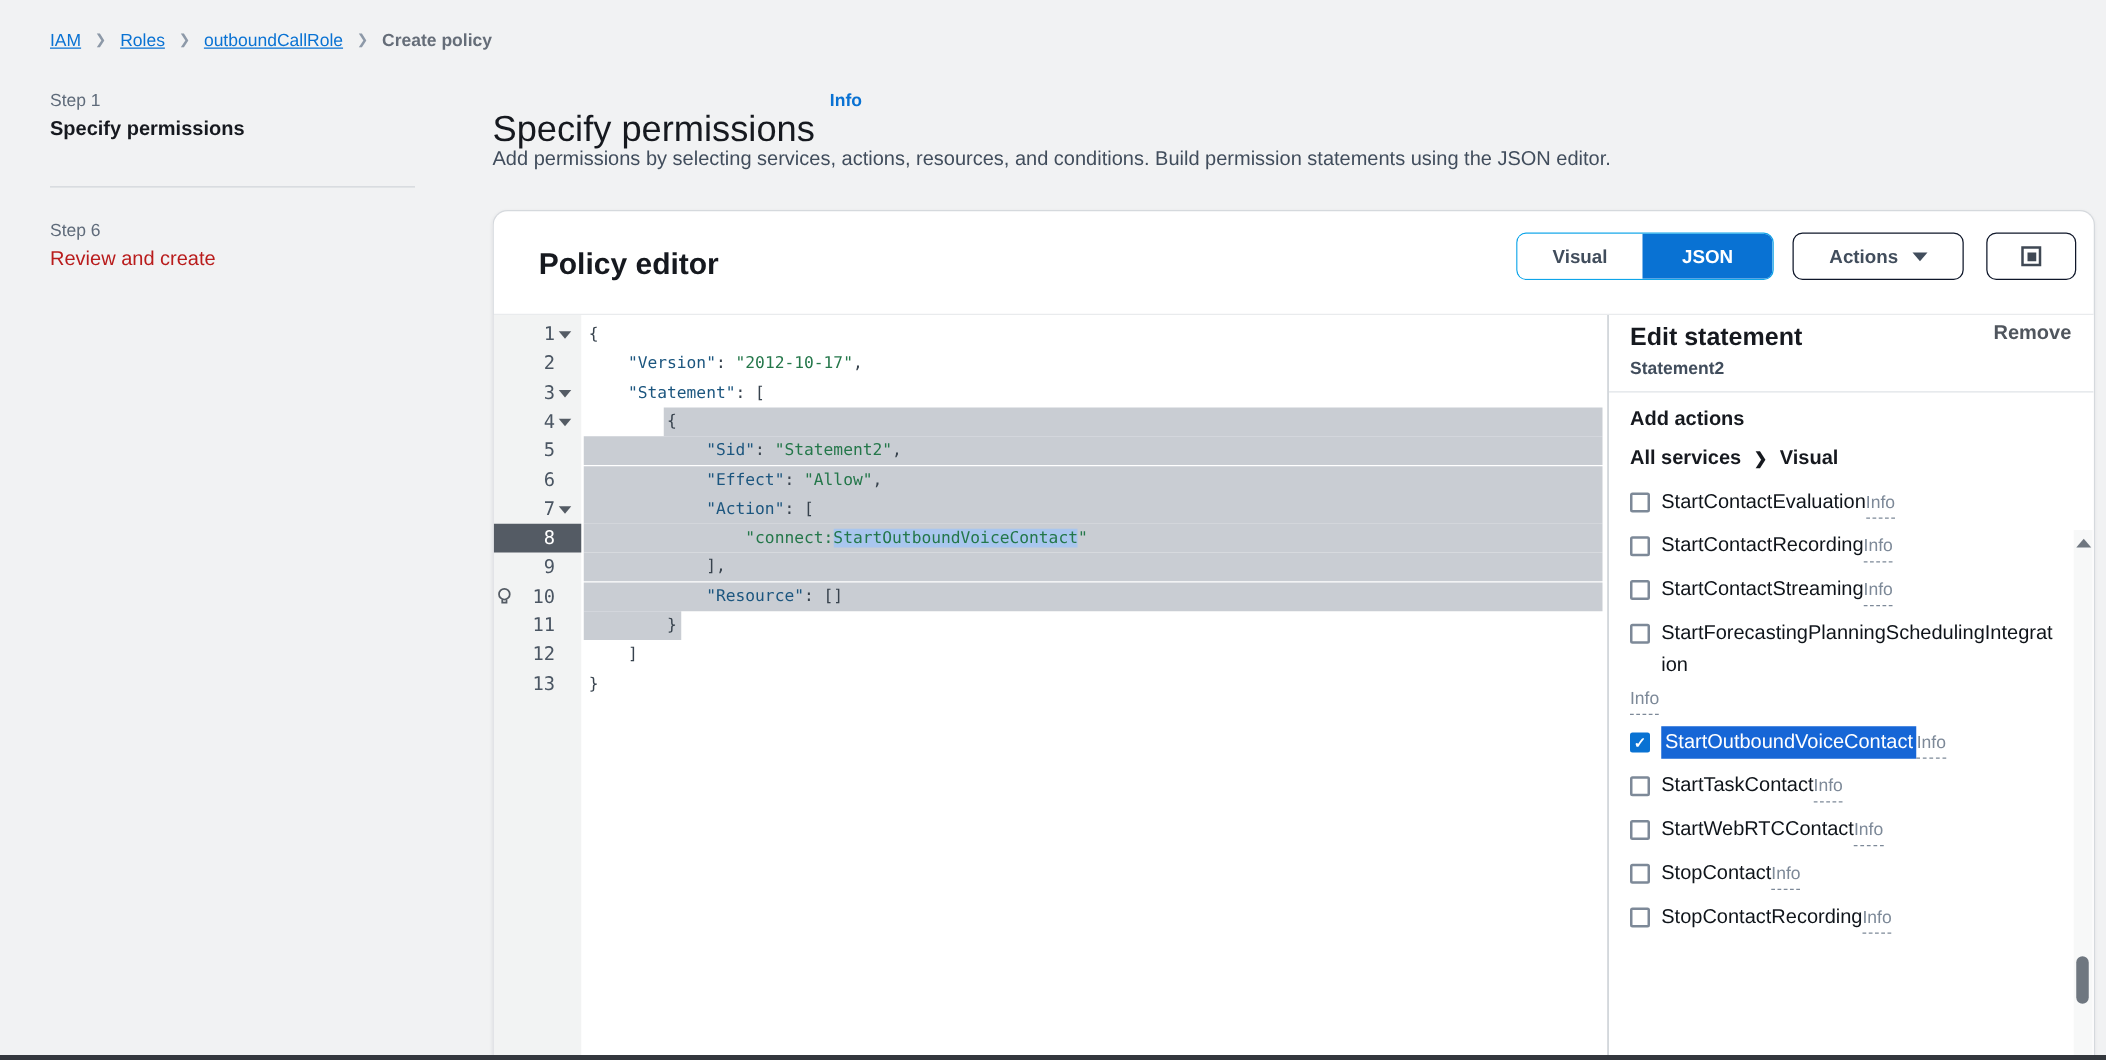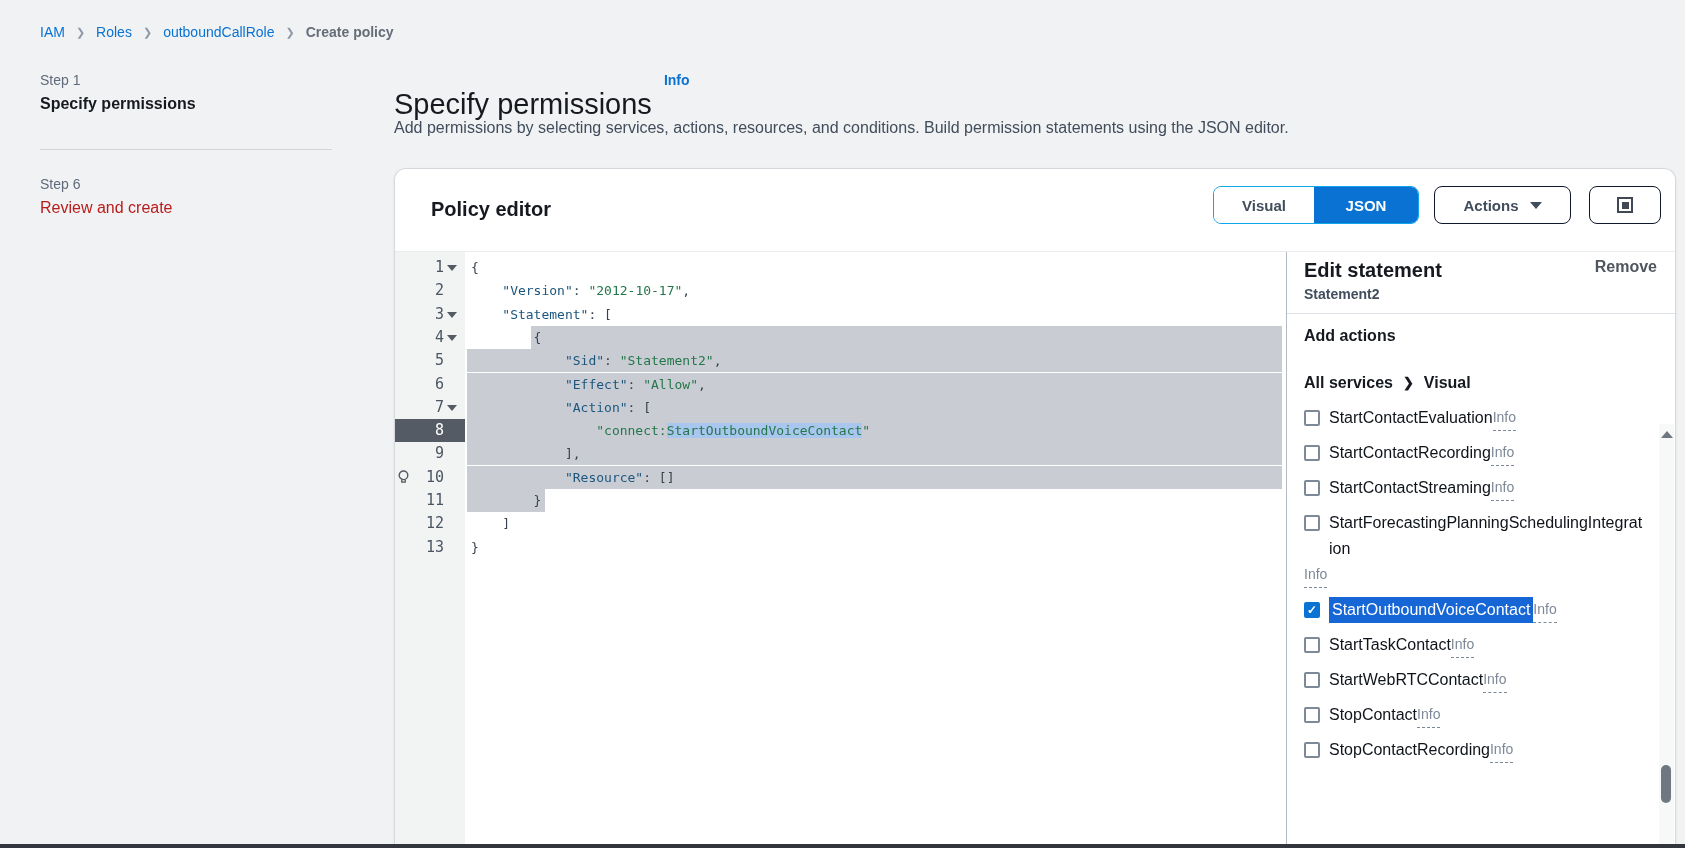--- a/index.html
+++ b/index.html
@@ -1,21 +1,21 @@
 <!DOCTYPE html>
 <html><head>
 <meta charset="utf-8">
 <style>
   html,body{margin:0;padding:0;width:1685px;height:848px;overflow:hidden;
     font-family:"Liberation Sans",sans-serif;background:#f1f2f3;color:#16191f;}
   .app{position:relative;width:1685px;height:848px;overflow:hidden;background:#f1f2f3;}
 
   
   .breadcrumb{position:absolute;left:40px;top:24px;display:flex;align-items:center;gap:11px;font-size:14px;}
-  .bc-item.link{color:#0972d3;cursor:pointer;}
+  .bc-item.link{color:#0972d3;text-decoration:underline;cursor:pointer;}
   .bc-item.current{color:#656d78;font-weight:bold;}
   .bc-sep{color:#8d99a8;font-size:11px;line-height:14px;}
   .bc-sep::before{content:"\276F";}
 
   
   .steps{position:absolute;left:40px;top:72px;width:292px;}
   .step-label{font-size:14px;color:#5f6b7a;margin-bottom:7px;}
   .step-title{font-size:16px;color:#b91c1c;cursor:pointer;}
   .step-title.active{font-weight:bold;color:#16191f;}
   .steps-divider{height:1px;background:#d1d5da;margin:36px 0 26px 0;border:0;}
@@ -24,21 +24,21 @@
   .page-head{position:absolute;left:394px;top:66px;display:flex;align-items:flex-start;gap:12px;}
   .page-title{font-size:29px;font-weight:500;color:#16191f;line-height:38px;}
   .info-link-main{font-size:14px;font-weight:bold;color:#0972d3;margin-top:6px;cursor:pointer;}
   .page-desc{position:absolute;left:394px;top:119px;font-size:16px;color:#414d5c;}
 
   
   .card{position:absolute;left:394px;top:168px;width:1282px;height:680px;background:#fff;
     border:1px solid #d5d9dd;border-bottom:none;border-radius:12px 12px 0 0;
     box-shadow:0 1px 3px rgba(0,20,40,.07);box-sizing:border-box;overflow:hidden;}
   .card-header{position:relative;height:83px;border-bottom:1px solid #e9ebed;box-sizing:border-box;}
-  .card-title{position:absolute;left:36px;top:29px;font-size:20px;font-weight:bold;color:#16191f;}
+  .card-title{position:absolute;left:36px;top:29px;font-size:24px;font-weight:bold;color:#16191f;}
   .seg{position:absolute;left:818px;top:17px;height:38px;display:flex;border:1px solid #0ea5e9;
     border-radius:8px;overflow:hidden;box-sizing:border-box;}
   .seg-btn{width:100px;display:flex;align-items:center;justify-content:center;font-size:15px;
     font-weight:bold;color:#414d5c;background:#fff;cursor:pointer;}
   .seg-btn.active{width:104px;background:#0972d3;color:#fff;}
   .btn{position:absolute;top:17px;height:38px;border:1px solid #0f172a;border-radius:8px;background:#fff;
     display:flex;align-items:center;justify-content:center;gap:11px;font-size:15px;font-weight:bold;
     color:#414d5c;box-sizing:border-box;cursor:pointer;}
   .actions-btn{left:1039px;width:137px;}
   .caret{width:0;height:0;border-left:6px solid transparent;border-right:6px solid transparent;border-top:7px solid #414d5c;}
@@ -75,21 +75,21 @@
 
   
   .stmt-panel{position:absolute;left:892px;top:83px;right:0;bottom:0;box-sizing:border-box;
     padding:6px 7px 0 17px;background:#fff;overflow:hidden;}
   .stmt-head{display:flex;justify-content:space-between;align-items:flex-start;margin-right:11px;}
   .stmt-title{font-size:20px;font-weight:bold;color:#16191f;line-height:24px;}
   .remove-btn{font-size:16px;font-weight:bold;color:#50565e;cursor:pointer;}
   .stmt-sub{font-size:14px;font-weight:bold;color:#414d5c;margin-top:3px;line-height:18px;}
   .stmt-divider{height:1px;background:#dfe3e8;margin:10px -7px 0 -17px;}
   .add-actions{font-size:16px;font-weight:bold;color:#16191f;margin-top:12px;line-height:20px;}
-  .svc-path{display:flex;align-items:center;gap:10px;margin-top:26px;font-size:16px;font-weight:bold;color:#16191f;line-height:21px;}
+  .svc-path{display:flex;align-items:center;gap:10px;margin-top:10px;font-size:16px;font-weight:bold;color:#16191f;line-height:21px;}
   .svc-chevron{font-size:13px;font-weight:bold;}
   .svc-chevron::before{content:"\276F";}
   .svc-root{cursor:pointer;}
   .filter-box{margin-top:10px;height:35px;border:1px solid #6b7684;border-radius:8px;background:#fff;
     display:flex;align-items:center;padding:0 10px;gap:7px;box-sizing:border-box;}
   .filter-input{border:none;outline:none;flex:1;font-size:15px;font-family:"Liberation Sans",sans-serif;color:#16191f;background:transparent;}
   .filter-input::placeholder{font-style:italic;color:#5f6b7a;}
 
   .actions-list{margin-top:12px;padding-right:24px;}
   .action-row{display:flex;flex-wrap:wrap;align-items:flex-start;column-gap:0;margin-bottom:9px;

